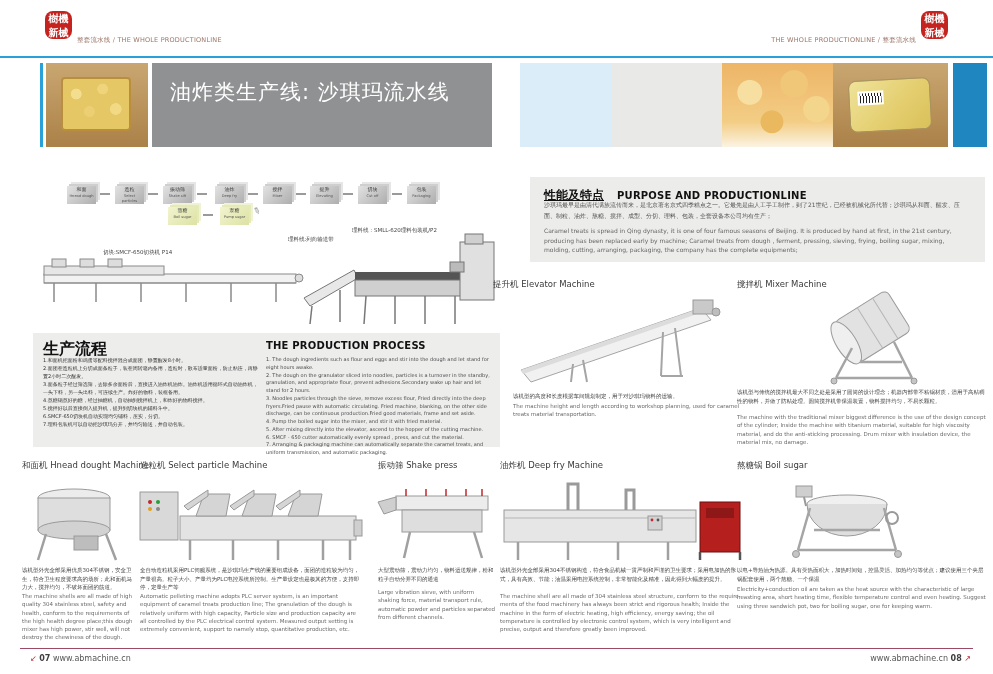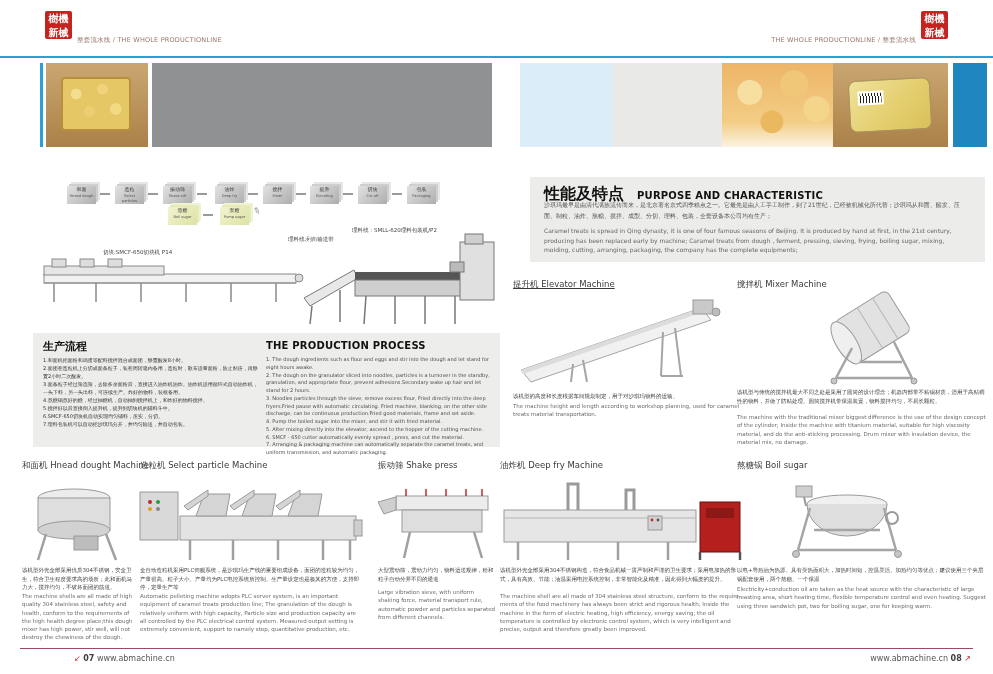--- a/index.html
+++ b/index.html
@@ -1,21 +1,21 @@
 <!DOCTYPE html>
 <html><head>
 <meta charset="utf-8">
 <style>
   * { margin:0; padding:0; box-sizing:border-box; }
   html,body { background:#fff; }
   .page { position:relative; width:993px; height:674px; background:#fff;
           font-family:"DejaVu Sans", sans-serif; overflow:hidden; }
 
   
-  .stamp { position:absolute; width:27px; height:28px; background:#c5231f; border-radius:2px;
+  .stamp { position:absolute; width:27px; height:28px; background:#c5231f; border-radius:8px;
            display:grid; grid-template-columns:1fr 1fr; place-items:center; color:#fff;
            font-size:10px; line-height:11px; font-weight:bold; }
   .hdr-label { position:absolute; top:36px; font-size:6.5px; color:#9a7568; letter-spacing:.2px; white-space:nowrap; }
   .top-rule { position:absolute; left:0; top:56px; width:993px; height:2px; background:#2aa0d8; }
 
   
   .banner-stripe { position:absolute; left:40px; top:63px; width:3px; height:84px; background:#2aa0d8; }
   .photo { position:absolute; top:63px; height:84px; overflow:hidden; }
   .wood  { background:linear-gradient(180deg,#c9a671 0%,#b9925a 55%,#aa8148 100%); }
   .sachima-block { position:absolute; left:15px; top:14px; width:70px; height:54px; border-radius:4px;
@@ -40,36 +40,36 @@
   .fbox .cn { font-size:5px; line-height:7px; color:#333; }
   .fbox .en { font-size:4px; line-height:5px; color:#555; transform:scale(.9); }
   .fbox.yellow { background:linear-gradient(135deg,#f2f4cf 0%,#dde2a4 100%);
           box-shadow:2px -2px 0 0 #e6e9b8, 4px -4px 0 0 #f0f2d4; }
   .fdash { position:absolute; width:10px; height:2px; background:#9a9a9a; }
   .pencil { position:absolute; font-size:9px; color:#8a8a8a; transform:rotate(20deg); }
   .diag-label { position:absolute; font-size:5.5px; color:#444; white-space:nowrap; }
 
   
   .panel { position:absolute; background:#ededec; }
-  .p-title-cn { font-size:11px; font-weight:bold; color:#111; }
+  .p-title-cn { font-size:16px; font-weight:bold; color:#111; }
   .p-title-en { font-size:10px; font-weight:bold; color:#111; letter-spacing:.2px; }
   .tiny { font-size:5px; line-height:1.6; color:#333; }
   .tiny-en { font-size:5px; line-height:1.55; color:#4a4a4a; }
   .small6 { font-size:6px; line-height:1.75; color:#555; }
   .small6en { font-size:6px; line-height:1.6; color:#666; }
 
   
   .m-title { position:absolute; font-size:8.5px; color:#3a3a3a; white-space:nowrap; }
   .m-cn { position:absolute; font-size:5.5px; line-height:1.55; color:#444; }
   .m-en { position:absolute; font-size:5.5px; line-height:1.5; color:#6b6b6b; }
   svg { position:absolute; overflow:visible; }
 
   
   .foot-rule { position:absolute; left:20px; top:648px; width:953px; height:1px; background:#9c4a63; }
-  .foot { position:absolute; top:654px; font-size:8px; color:#555;margin-left:44px; }
+  .foot { position:absolute; top:654px; font-size:8px; color:#555; }
   .foot .pg { font-weight:bold; color:#3e3e3e; }
   .swoosh { color:#c1272d; font-size:8px; }
 </style>
 </head>
 <body>
 
 <div class="page">
 
   <div class="stamp" style="left:45px; top:11px;">
     <span style="grid-column:1/3">樹機</span>
@@ -82,20 +82,21 @@
     <span style="grid-column:1/3">樹機</span>
     <span style="grid-column:1/3">新械</span>
   </div>
   <div class="top-rule"></div>
 
   <div class="banner-stripe"></div>
   <div class="photo wood" style="left:46px; width:102px;">
     <div class="sachima-block"></div>
   </div>
   <div class="banner-title">
+    <div class="cn">油炸类生产线: 沙琪玛流水线</div>
   </div>
   <div class="blk" style="left:520px; width:92px; background:#daedf8;"></div>
   <div class="blk" style="left:612px; width:110px; background:#e9e9e7;"></div>
   <div class="photo" style="left:722px; width:111px; background:
        radial-gradient(circle at 25% 35%,#f6dfa0 12%,transparent 13%),
        radial-gradient(circle at 65% 25%,#f0c678 14%,transparent 15%),
        radial-gradient(circle at 45% 70%,#eab95f 13%,transparent 14%),
        radial-gradient(circle at 85% 55%,#f4d58c 12%,transparent 13%),
        linear-gradient(180deg,#edb567 0%,#f3cd85 70%,#fbf3e2 100%);"></div>
   <div class="photo wood" style="left:833px; width:115px;">
@@ -214,28 +215,28 @@
       <div class="tiny-en">3. Noodles particles through the sieve, remove excess flour, Fried directly into the deep fryers.Fried pause with automatic circulating. Fried machine, blanking, on the other side discharge, can be continuous production.Fried good materials, frame and set aside.</div>
       <div class="tiny-en">4. Pump the boiled sugar into the mixer, and stir it with fried material.</div>
       <div class="tiny-en">5. After mixing directly into the elevator, ascend to the hopper of the cutting machine.</div>
       <div class="tiny-en">6. SMCF - 650 cutter automatically evenly spread , press, and cut the material.</div>
       <div class="tiny-en">7. Arranging &amp; packaging machine can automatically separate the caramel treats, and uniform transmission, and automatic packaging.</div>
     </div>
   </div>
 
   <div class="panel" style="left:530px; top:177px; width:455px; height:85px; background:#ececea;">
     <div style="position:absolute; left:14px; top:7px;">
-      <span class="p-title-cn" style="font-size:16px;">性能及特点</span>
-      <span class="p-title-en" style="margin-left:8px;">PURPOSE AND CHARACTERISTIC</span>
+      <span class="p-title-cn" style="font-size:12px;text-decoration:underline;">性能及特点</span>
+      <span class="p-title-en" style="margin-left:8px;">PURPOSE AND PRODUCTIONLINE</span>
     </div>
     <div class="small6" style="position:absolute; left:14px; top:23px; width:425px;">沙琪玛最早是由清代满族流传而来，是北京著名京式四季糕点之一。它最先是由人工手工制作，到了21世纪，已经被机械化所代替；沙琪玛从和面、醒发、压面、制粒、油炸、熬糖、搅拌、成型、分切、理料、包装，全套设备本公司均有生产；</div>
     <div class="small6en" style="position:absolute; left:14px; top:49px; width:428px;">Caramel treats is spread in Qing dynasty, it is one of four famous seasons of Beijing. It is produced by hand at first, in the 21st century, producing has been replaced early by machine; Caramel treats from dough , ferment, pressing, sieving, frying, boiling sugar, mixing, molding, cutting, arranging, packaging, the company has the complete equipments;</div>
   </div>
 
-  <div class="m-title" style="left:513px; top:279px;text-decoration:underline;">提升机 Elevator Machine</div>
+  <div class="m-title" style="left:493px; top:279px;">提升机 Elevator Machine</div>
   <svg style="left:513px; top:292px;" width="215" height="96" viewBox="0 0 215 96">
     <polygon points="8,78 188,16 198,28 18,90" fill="#f1f1f1" stroke="#a5a5a5"></polygon>
     <polygon points="8,78 188,16 190,20 10,82" fill="#dcdcdc"></polygon>
     <rect x="180" y="8" width="20" height="14" fill="#c9c9c9" stroke="#999"></rect>
     <g stroke="#a5a5a5" stroke-width="2" fill="none">
       <path d="M150,40 L148,84 M162,36 L168,84 M148,84 L170,84"></path>
       <path d="M60,72 L58,90 M70,68 L74,90"></path>
     </g>
     <circle cx="203" cy="20" r="4" fill="#bdbdbd" stroke="#999"></circle>
   </svg>

